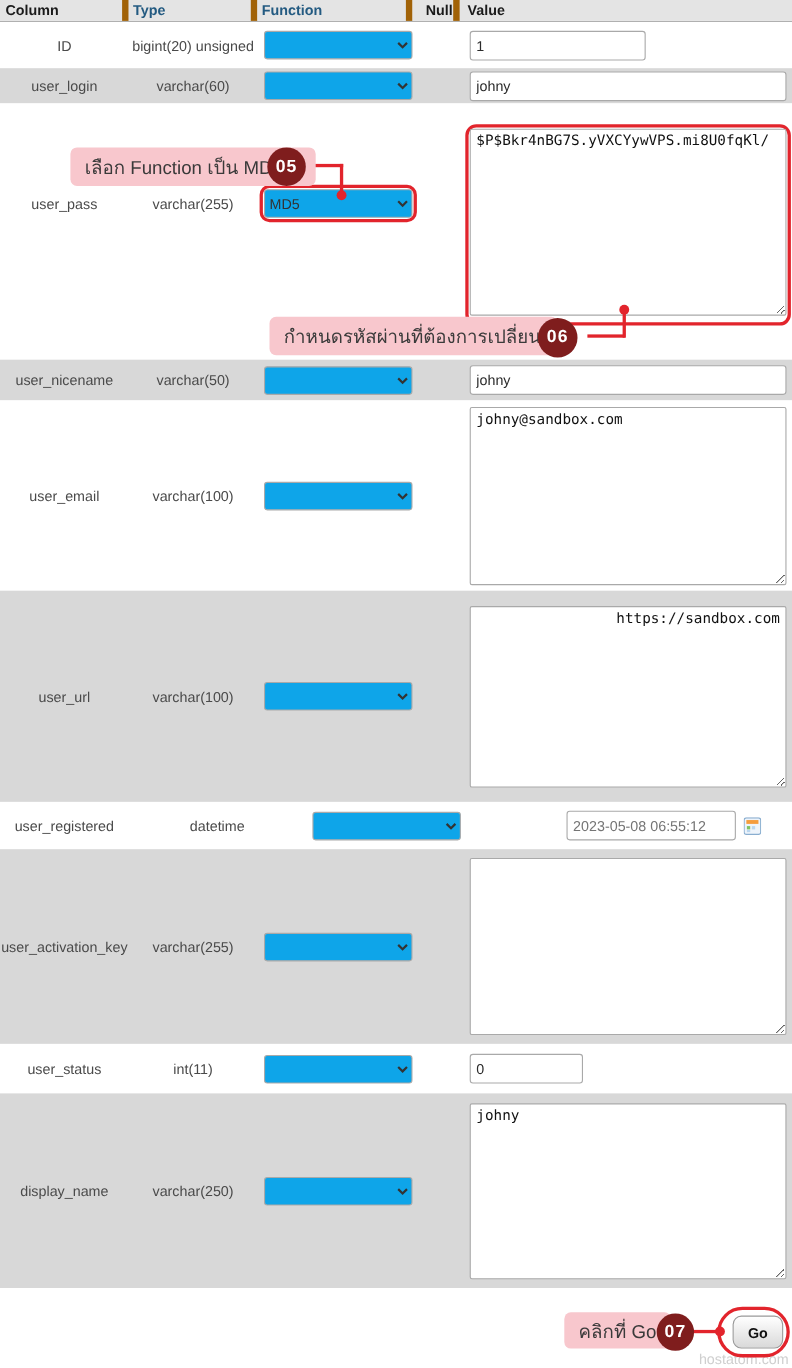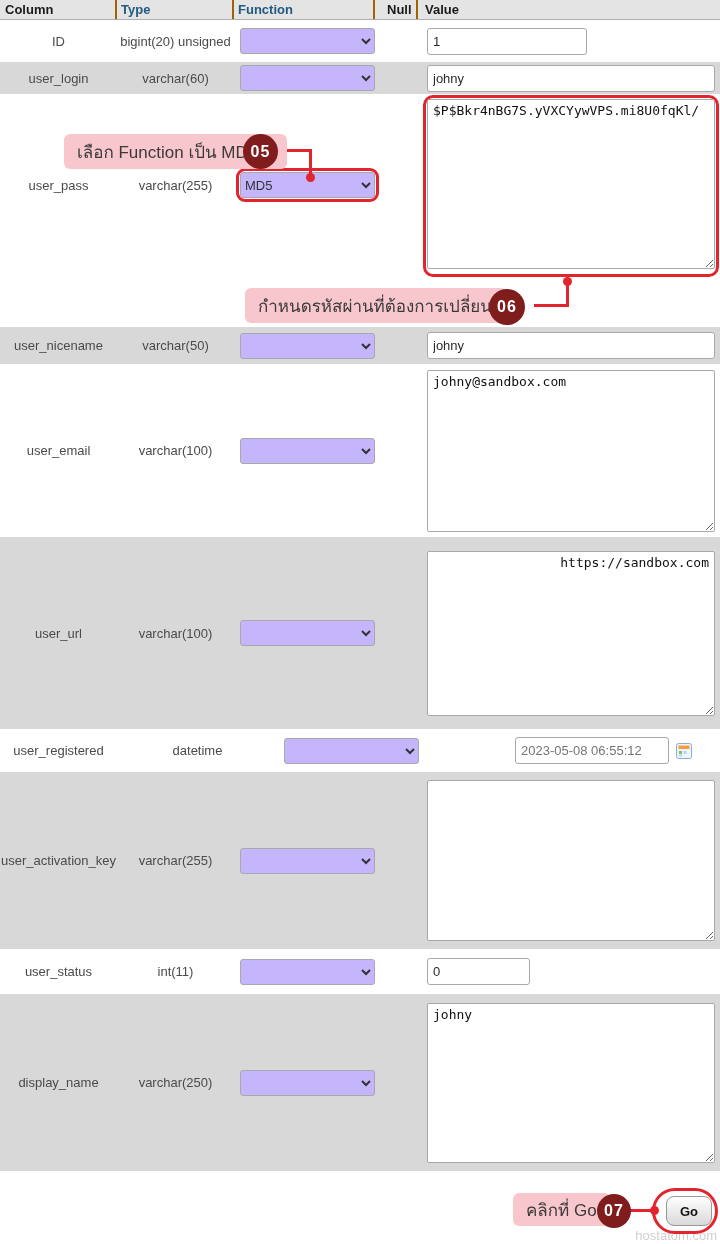--- a/index.html
+++ b/index.html
@@ -6,41 +6,41 @@
   html,body { background:#fff; }
   body { font-family:"Liberation Sans", sans-serif; }
   #page {
     position:relative; width:720px; height:1244px; background:#fff;
     overflow:hidden; margin:0 auto;
   }
   
   .thead { display:flex; height:20px; border-bottom:1px solid #b0b0b0; }
   .th {
     background:#e4e4e4; font-size:13px; font-weight:bold; color:#1a1a1a;
-    display:flex; align-items:center; border-right:2px solid #a16207;
+    display:flex; align-items:center; border-right:6px solid #a16207;
   }
   .th.blue { color:#235a81; }
   .th-col  { width:117px; padding-left:5px; }
   .th-type { width:117px; padding-left:4px; }
   .th-func { width:141px; padding-left:4px; }
   .th-null { width:43px;  padding-left:12px; }
   .th-val  { flex:1; padding-left:7px; border-right:none; }
   
   .row { display:flex; align-items:center; }
   .r-white { background:#ffffff; }
   .r-gray  { background:#d8d8d8; }
   .cell { display:flex; align-items:center; }
   .c-name { width:117px; justify-content:center; font-size:13px; color:#4a4a4a; }
   .c-type { width:117px; justify-content:center; font-size:13px; color:#4a4a4a; }
   .c-func { width:141px; }
   .c-null { width:43px; }
   .c-value { flex:1; padding-left:9px; }
   .func-select {
     width:135px; height:26px; margin-left:6px; font-size:13px;
-    border:1px solid #a9a9a9; border-radius:3px; background:#c4b5fd; color:#333;
+    border:1px solid #a9a9a9; border-radius:3px; background:#0ea5e9; color:#333;
     font-family:"Liberation Sans", sans-serif;
   }
   .val-input {
     height:27px; border:1px solid #a9a9a9; border-radius:3px; background:#fff;
     font-size:13px; color:#2b2b2b; padding:0 5px;
     font-family:"Liberation Sans", sans-serif;
   }
   .w160 { width:160px; }
   .w288 { width:288px; }
   .w154 { width:154px; color:#757575; }
@@ -55,21 +55,21 @@
   
   .row-id { height:42px; } .row-login { height:32px; } .row-pass { height:233px; }
   .row-nicename { height:37px; } .row-email { height:173px; } .row-url { height:192px; }
   .row-registered { height:43px;gap:22px; } .row-activation { height:177px; }
   .row-status { height:45px; } .row-display { height:177px; }
   .row-footer { height:65px; background:#fff; }
   
   .row-pass { align-items:flex-start; }
   .row-pass .c-name, .row-pass .c-type { padding-top:84px; }
   .row-pass .c-func { padding-top:74px; }
-  .row-pass .c-value { padding-top:1px; }
+  .row-pass .c-value { padding-top:19px; }
   
   .red-outline-select {
     border:3px solid #e2242c; border-radius:9px; padding:1px; margin-left:2px;
     display:inline-block; background:transparent;
   }
   .red-outline-select .func-select { margin-left:0; }
   .red-outline-ta {
     border:3px solid #e2242c; border-radius:10px; padding:1px;
     display:inline-block; margin-left:-4px; background:transparent;
   }

